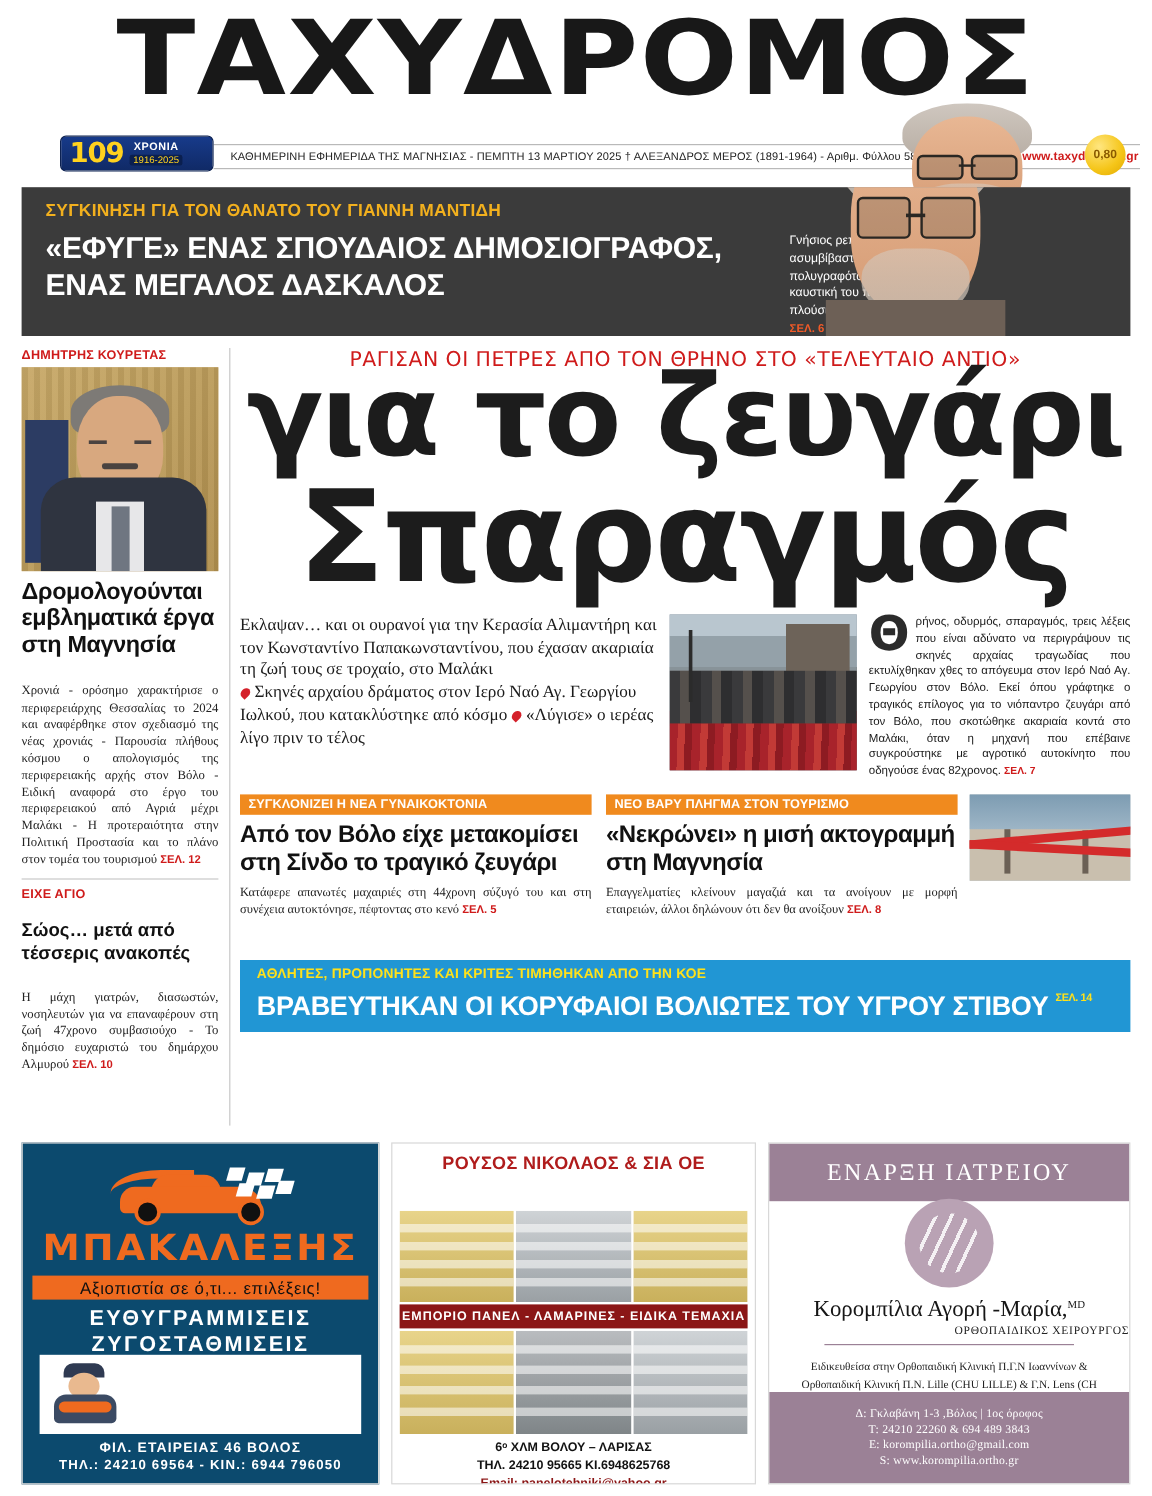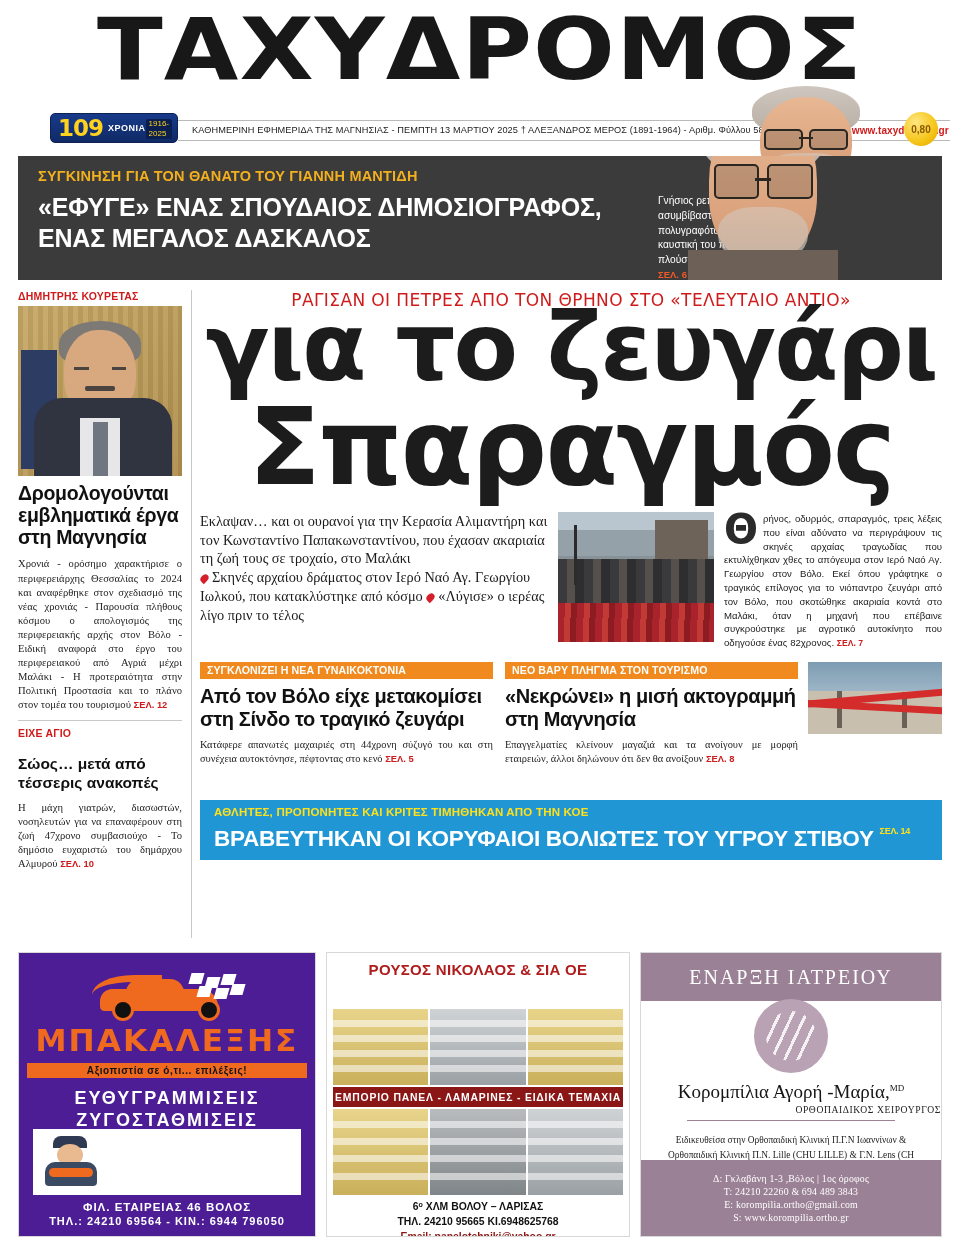--- a/index.html
+++ b/index.html
@@ -14,21 +14,21 @@
     font-size:86px;line-height:1;letter-spacing:1px;color:#181818;
     transform:scaleX(1.12);transform-origin:center top;}
   .mast-rule{position:absolute;left:178px;right:10px;top:120px;height:1px;background:#b9b9b9;}
   .mast-rule2{position:absolute;left:178px;right:10px;top:140px;height:1px;background:#b9b9b9;}
   .anniv{position:absolute;left:50px;top:113px;width:128px;height:30px;border-radius:5px;
     background:linear-gradient(180deg,#173a8a 0%,#102a66 100%);
     display:flex;align-items:center;padding:0 7px;box-sizing:border-box;
     border:1px solid #0d2252;}
   .anniv .num{font-family:"DejaVu Sans",sans-serif;font-weight:bold;font-size:23px;color:#ffd21e;
     line-height:1;letter-spacing:-1px;}
-  .anniv .right{margin-left:5px;display:flex;flex-direction:row;align-items:center;}
+  .anniv .right{margin-left:5px;display:flex;flex-direction:column;align-items:center;}
   .anniv .yrs{font-size:9px;font-weight:bold;color:#fff;letter-spacing:.5px;line-height:1;}
   .anniv .span{font-size:8px;color:#ffd21e;background:#0a1f4f;border-radius:2px;padding:0 3px;margin-top:2px;line-height:1.2;}
   .mast-strip{position:absolute;left:192px;top:122px;right:10px;height:16px;
     display:flex;align-items:center;font-size:9.2px;color:#222;letter-spacing:.1px;white-space:nowrap;}
   .mast-strip .site{color:#cf1b1b;font-weight:bold;font-size:10px;margin-left:6px;}
   .price-badge{position:absolute;right:22px;top:112px;width:34px;height:34px;border-radius:50%;
     background:radial-gradient(circle at 35% 30%,#ffe680,#f5c518 60%,#e0a800);
     display:flex;align-items:center;justify-content:center;font-size:10px;font-weight:bold;color:#8a5a00;}
   .portrait-head{position:absolute;right:90px;top:86px;width:128px;height:108px;overflow:hidden;}
 
@@ -56,21 +56,21 @@
   .face .shirt{position:absolute;left:0;bottom:0;width:100%;height:16%;background:#6d6056;}
 
   
   .main{position:absolute;left:18px;top:290px;width:924px;}
   .col-left{position:absolute;left:0;top:0;width:164px;}
   .vline{position:absolute;top:0;width:1px;background:#c8c8c8;}
 
   .kicker-red{color:#cf1b1b;font-weight:bold;font-size:10.5px;letter-spacing:.2px;}
   .photo-left{margin-top:4px;width:164px;height:170px;overflow:hidden;position:relative;background:#c9ab6e;}
   .head-left{margin-top:7px;font-weight:bold;font-size:19.5px;line-height:1.12;letter-spacing:-.3px;color:#111;}
-  .body-left{margin-top:9px;font-family:"Liberation Serif",serif;font-size:10.6px;line-height:1.33;text-align:justify;color:#222;}
+  .body-left{margin-top:21px;font-family:"Liberation Serif",serif;font-size:10.6px;line-height:1.33;text-align:justify;color:#222;}
   .body-left .pg,.body-sm .pg{color:#cf1b1b;font-weight:bold;font-family:"Liberation Sans",sans-serif;font-size:9.4px;}
   .hr-left{margin:8px 0 6px;height:1px;background:#c8c8c8;}
   .head-left2{margin-top:16px;font-weight:bold;font-size:15.5px;line-height:1.18;color:#111;}
 
   
   .center{position:absolute;left:182px;top:0;width:742px;}
   .top-kicker{color:#cf1b1b;font-size:17px;letter-spacing:.4px;text-align:center;font-weight:normal;
     font-family:"DejaVu Sans","Liberation Sans",sans-serif;}
   .mega{font-family:"DejaVu Sans","Liberation Sans",sans-serif;font-weight:bold;color:#1c1c1c;
     text-align:center;letter-spacing:-2px;line-height:.94;}
@@ -102,38 +102,38 @@
 
   
   .sport{position:relative;margin-top:10px;width:742px;height:60px;background:#2196d4;overflow:hidden;}
   .sport-k{position:absolute;left:14px;top:6px;color:#ffe11a;font-weight:bold;font-size:11.5px;letter-spacing:.2px;}
   .sport-h{position:absolute;left:14px;top:26px;color:#fff;font-weight:bold;font-size:22.5px;letter-spacing:-.3px;}
   .sport-pg{color:#ffe11a;font-size:9px;font-weight:bold;vertical-align:top;}
 
   
   .ads{position:absolute;left:18px;top:952px;width:924px;height:285px;display:flex;gap:10px;}
   .ad{position:relative;overflow:hidden;background:#fff;}
-  .ad1{width:296px;background:#4c1d95;border:1px solid #d8d8d8;}
+  .ad1{width:296px;background:#0c4a6e;border:1px solid #d8d8d8;}
   .ad2{width:302px;background:#fff;border:1px solid #d8d8d8;}
   .ad3{width:300px;background:#fff;border:1px solid #d8d8d8;}
 
   
   .a1-logo{position:absolute;left:0;right:0;top:20px;text-align:center;}
   .a1-car{position:relative;width:150px;height:48px;margin:0 auto;}
   .a1-car .body{position:absolute;left:8px;top:16px;width:118px;height:22px;background:#ef6a1f;
     border-radius:14px 20px 5px 5px;}
   .a1-car .roof{position:absolute;left:34px;top:6px;width:58px;height:16px;background:#ef6a1f;border-radius:14px 14px 0 0;}
   .a1-car .swoosh{position:absolute;left:0;top:2px;width:70px;height:26px;border-top:7px solid #ef6a1f;border-radius:60% 0 0 0;}
   .a1-car .w{position:absolute;bottom:0;width:16px;height:16px;border-radius:50%;background:#111;border:3px solid #ef6a1f;}
   .a1-car .w1{left:20px;} .a1-car .w2{right:22px;}
   .a1-flag{position:absolute;right:-2px;top:0;width:54px;height:26px;}
   .a1-flag i{position:absolute;width:13px;height:11px;background:#fff;transform:skewX(-16deg);}
   .a1-name{margin-top:2px;font-family:"DejaVu Sans",sans-serif;font-weight:bold;font-size:30px;color:#ef6a1f;
     letter-spacing:2px;transform:scaleX(1.04);}
-  .a1-sub{margin-top:2px;background:#ef6a1f;color:#111;font-size:10px;font-weight:bold;padding:2px 16px;letter-spacing:.6px;}
+  .a1-sub{margin-top:2px;background:#ef6a1f;color:#111;font-size:14px;font-weight:normal;padding:2px 16px;letter-spacing:.6px;}
   .a1-serv{margin-top:7px;color:#fff;font-weight:bold;line-height:1.22;letter-spacing:2px;}
   .a1-serv .s1{font-size:18px;} .a1-serv .s2{font-size:18px;} .a1-serv .s3{font-size:14.5px;letter-spacing:1.6px;}
   .a1-atl{position:absolute;left:14px;right:14px;top:176px;height:66px;background:#fff;display:flex;align-items:center;}
   .a1-atl .worker{width:64px;height:56px;position:relative;margin-left:6px;}
   .a1-atl .worker .cap{position:absolute;left:14px;top:2px;width:34px;height:12px;background:#2f3a52;border-radius:8px 8px 0 0;}
   .a1-atl .worker .head{position:absolute;left:18px;top:10px;width:26px;height:22px;background:#e9b98f;border-radius:50%;}
   .a1-atl .worker .tor{position:absolute;left:6px;top:28px;width:52px;height:24px;background:#3b4a63;border-radius:10px 10px 4px 4px;}
   .a1-atl .worker .arm{position:absolute;left:10px;top:34px;width:44px;height:9px;background:#ef6a1f;border-radius:5px;}
   .a1-atl .txt{flex:1;text-align:center;}
   .a1-atl .atl{font-family:"DejaVu Sans",sans-serif;font-weight:bold;font-size:26px;color:#ef6a1f;letter-spacing:1px;line-height:1;}

